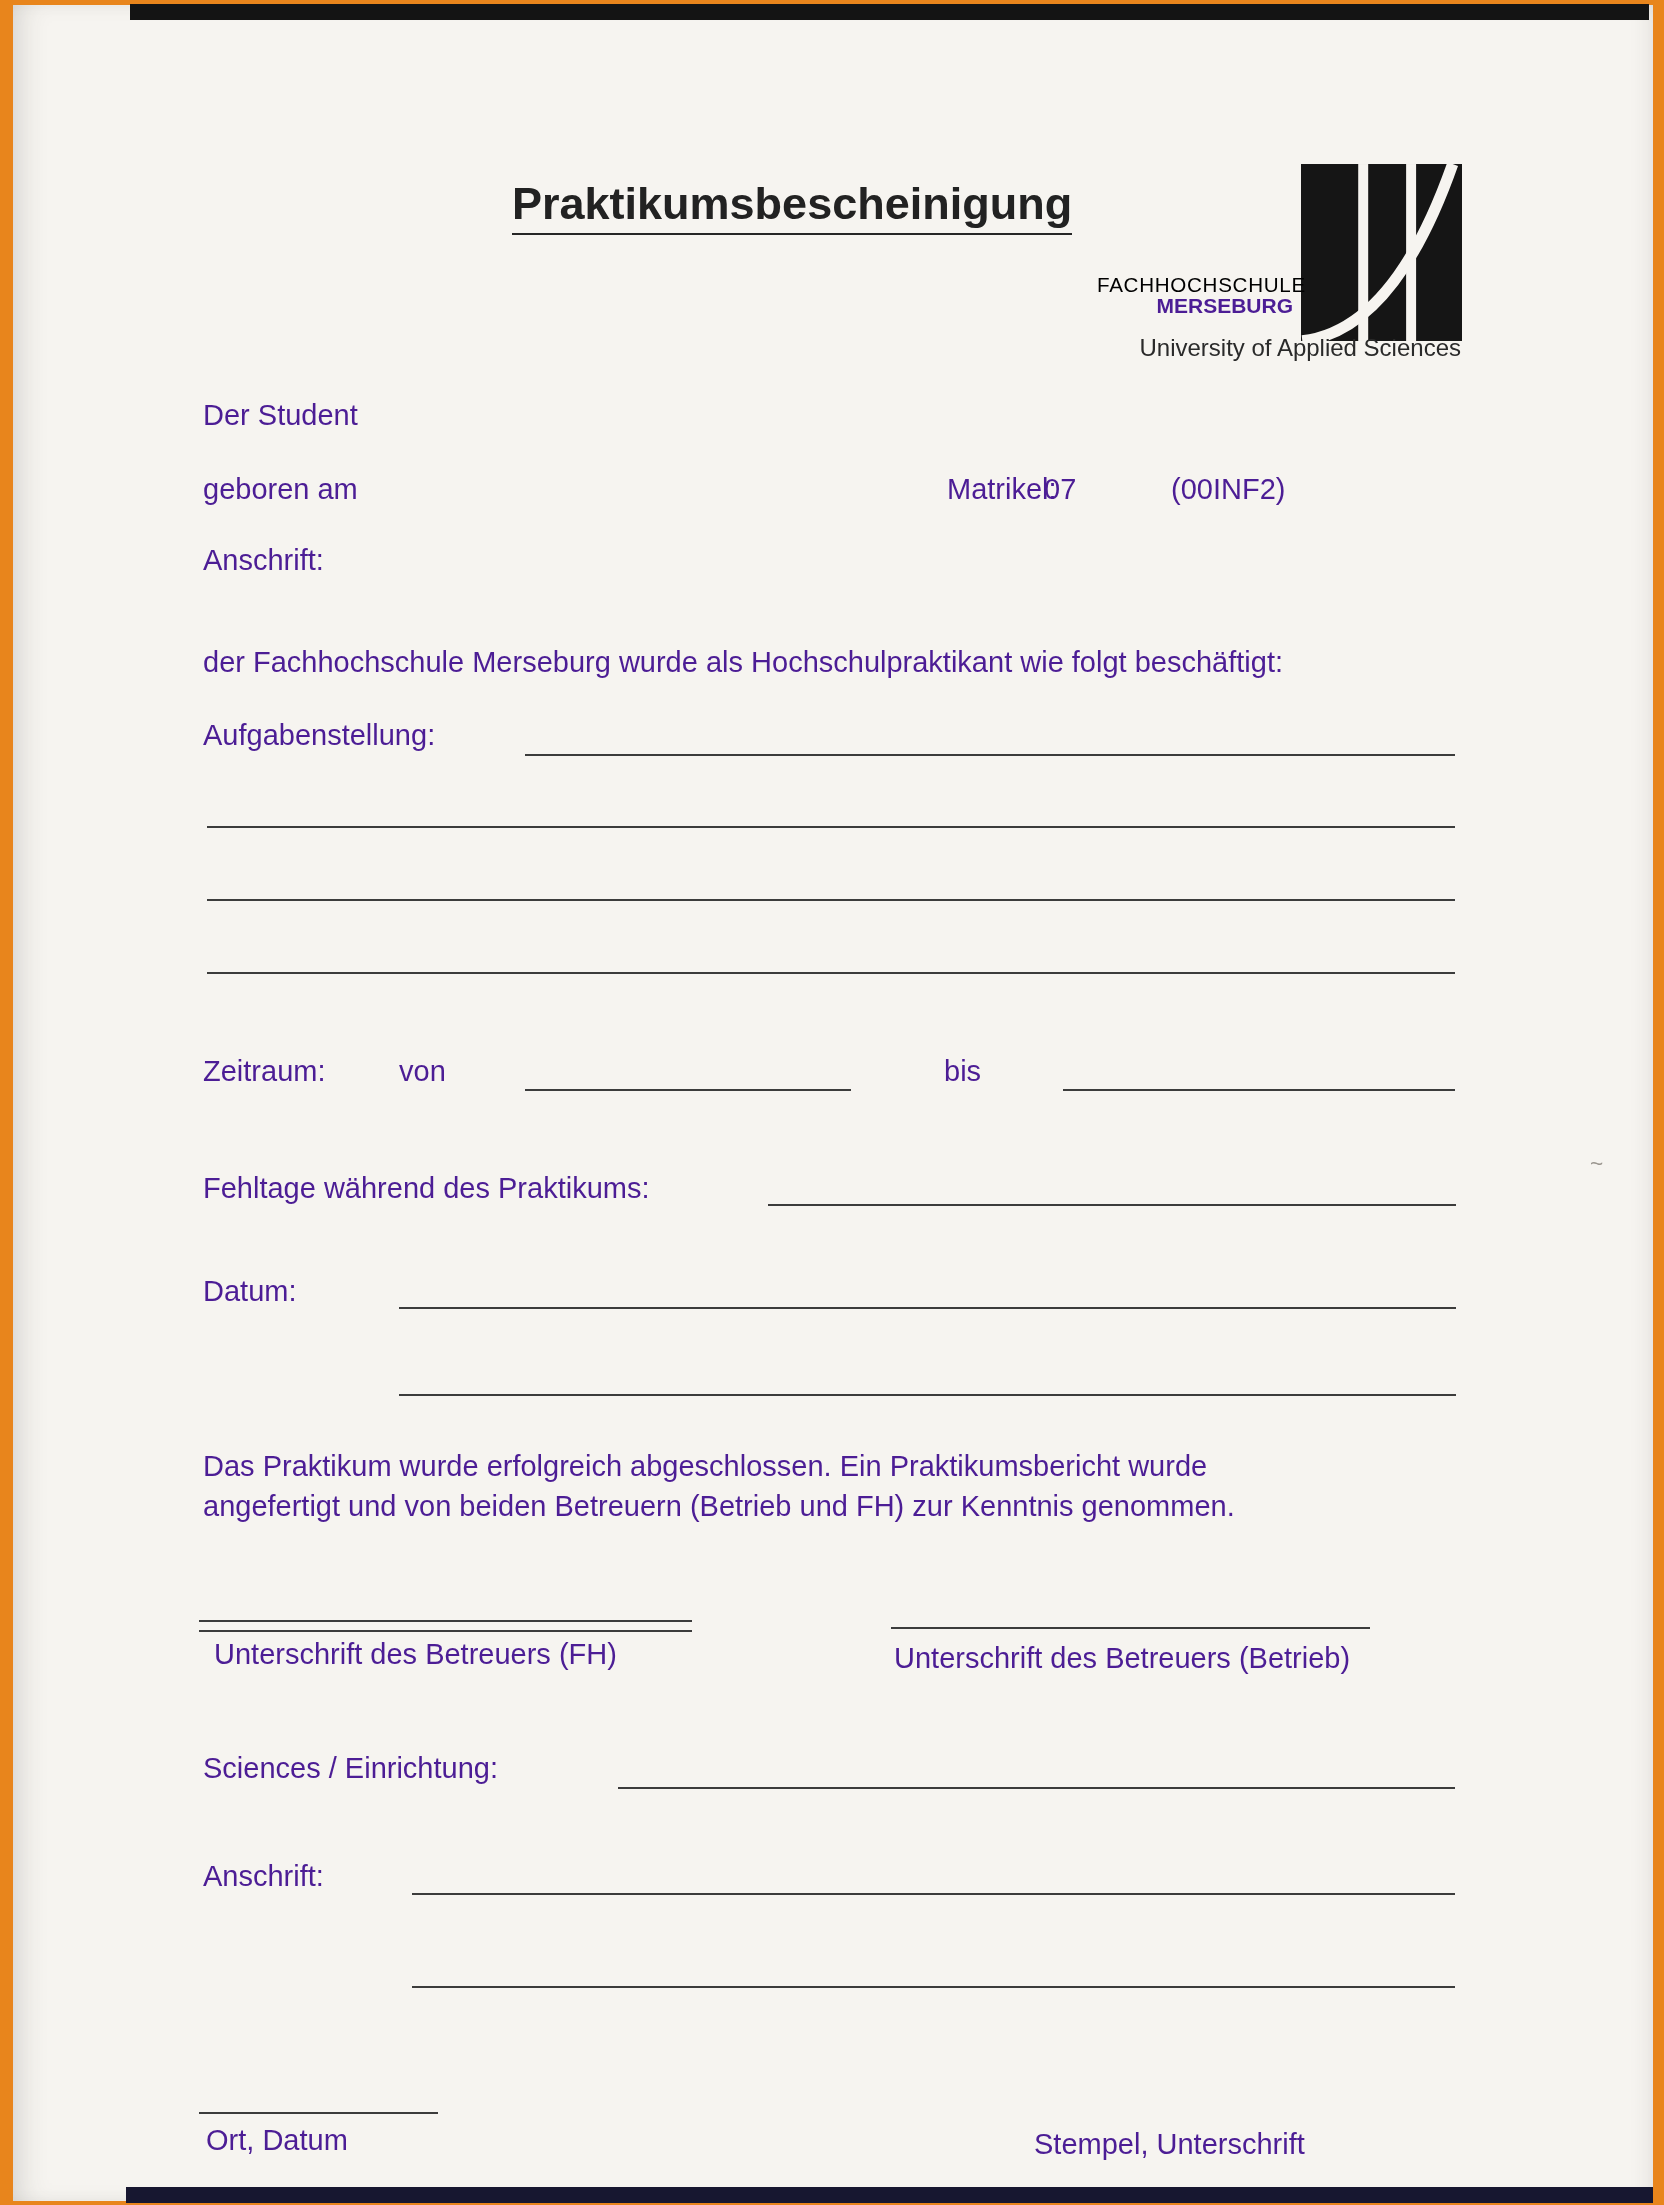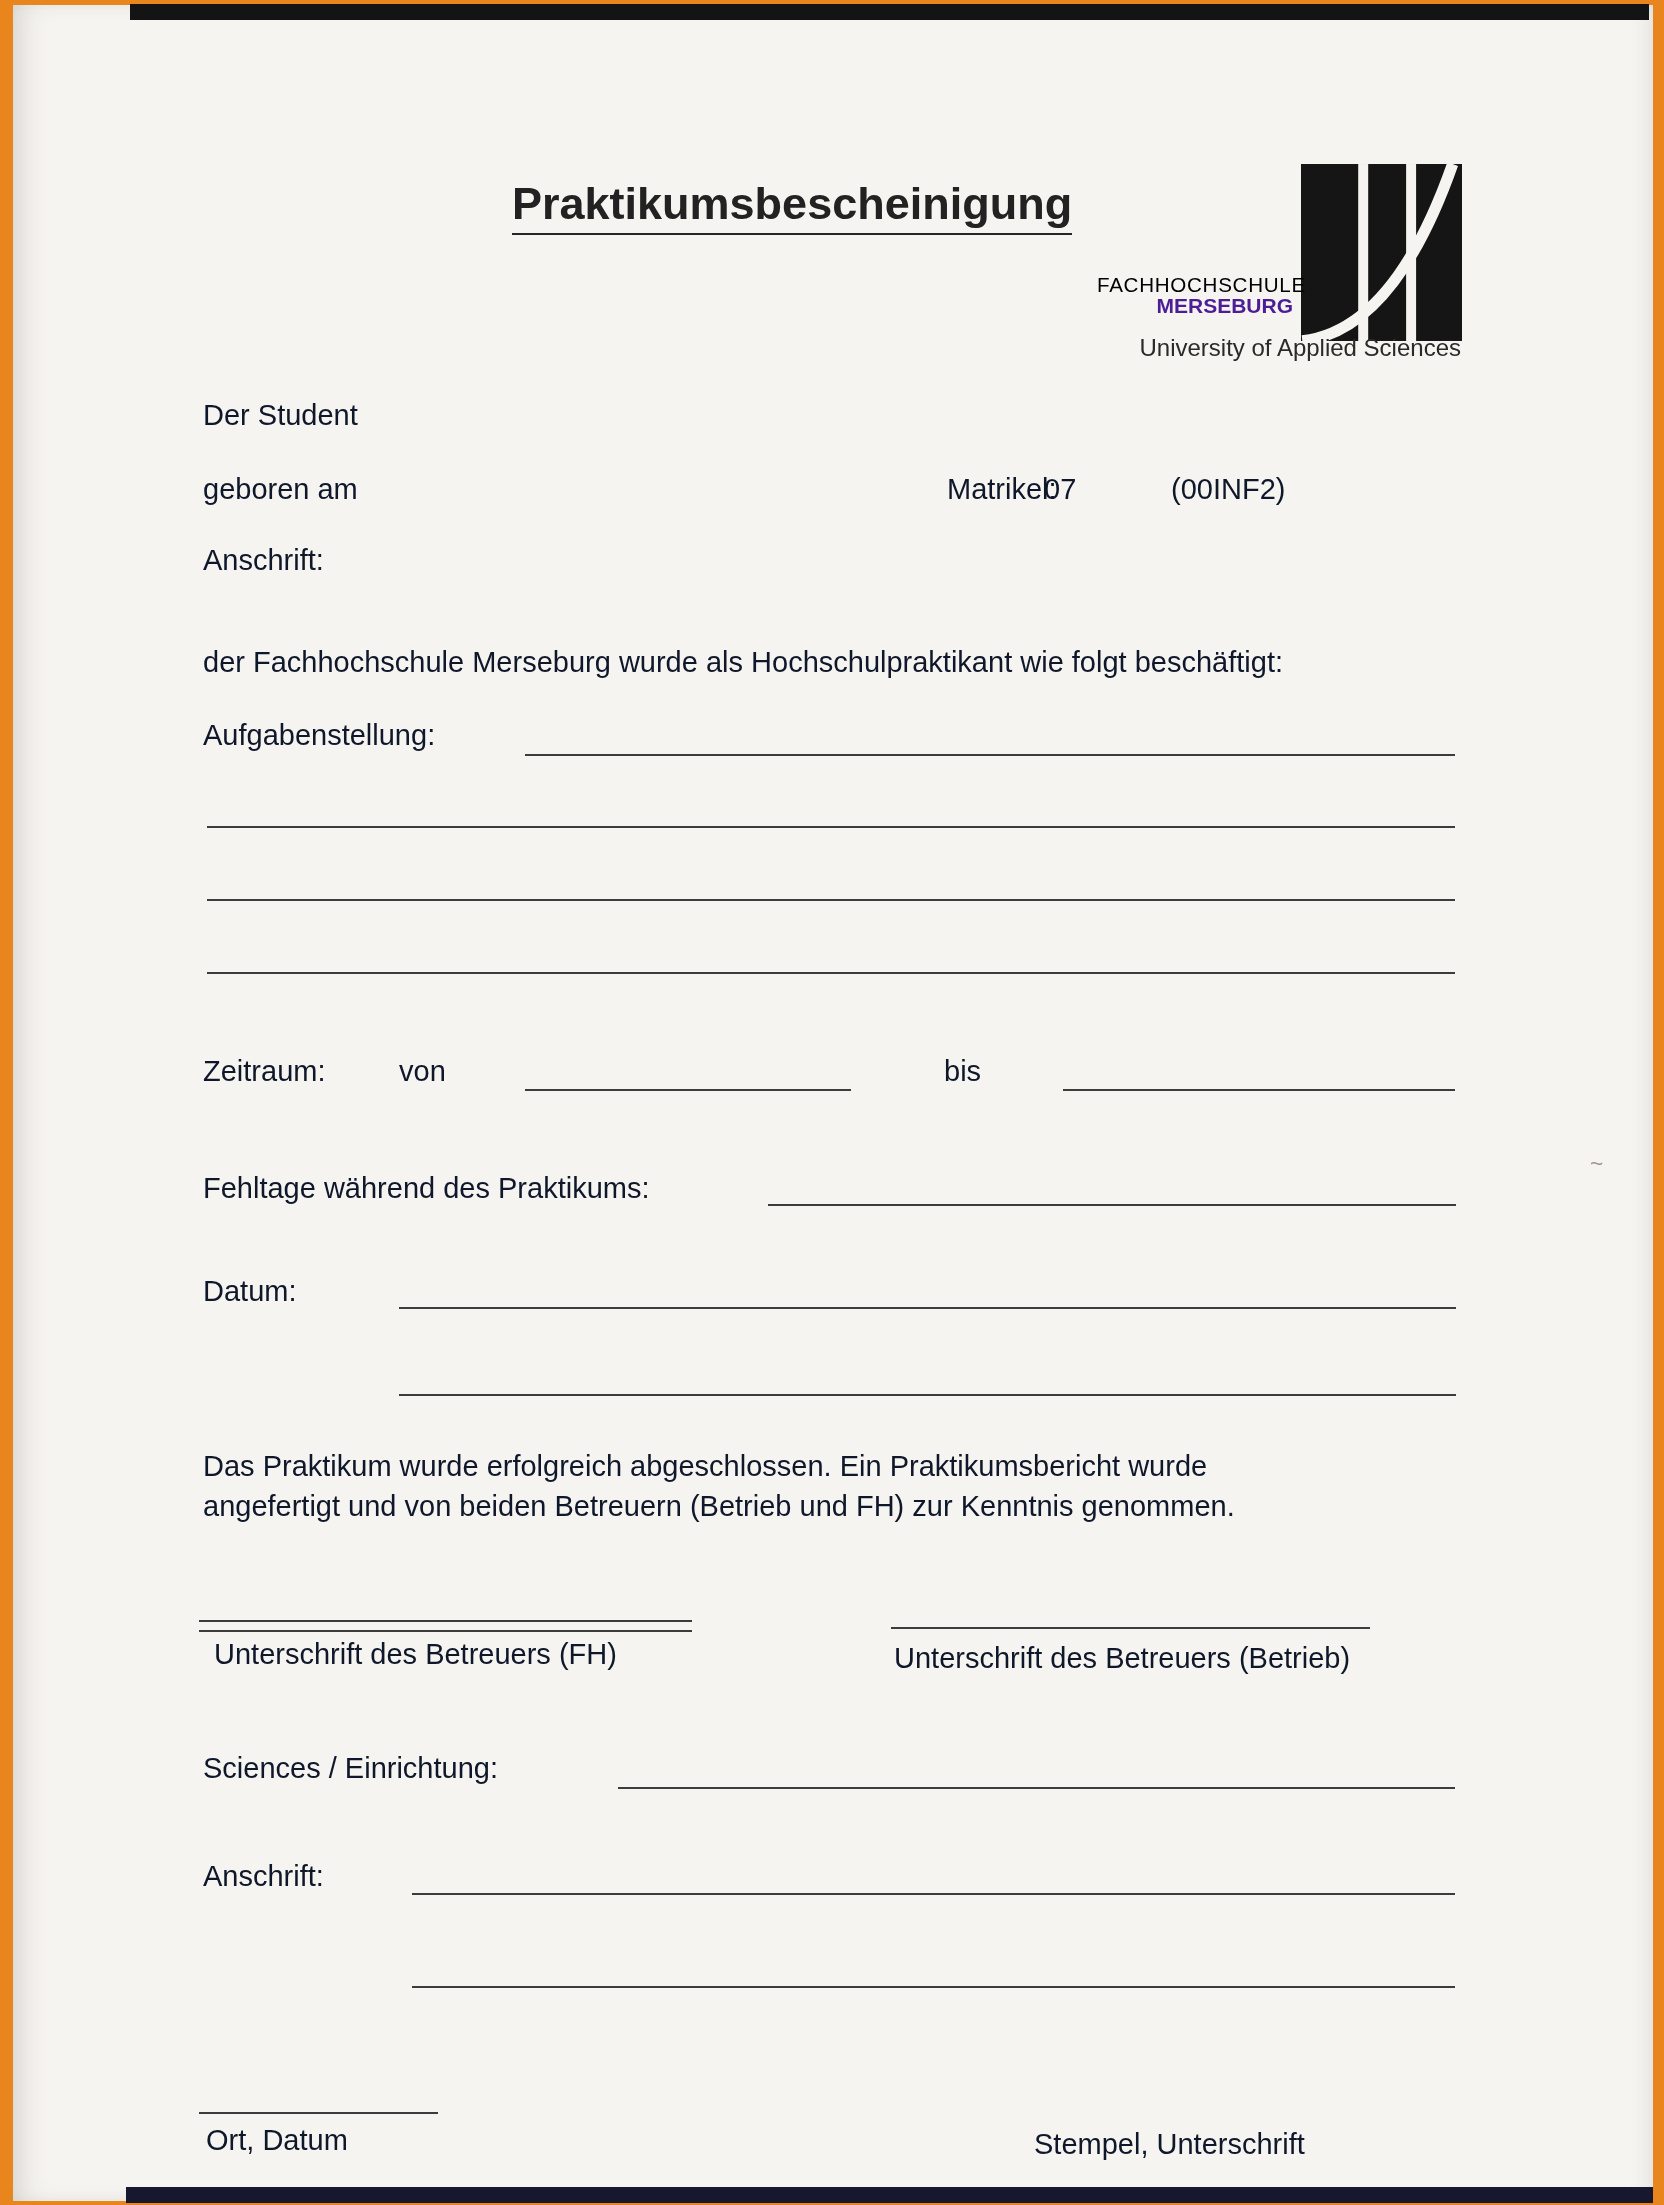--- a/index.html
+++ b/index.html
@@ -12,21 +12,21 @@
     overflow:hidden;
   }
   .page { position:absolute; inset:0; }
   .paper {
     position:absolute; left:13.3px; top:5.3px; right:12px; bottom:4px;
     background:#f6f4f0;
     box-shadow: inset 18.6px 0 33px -18.6px rgba(60,55,50,.25),
                 inset -12px 0 26.6px -16px rgba(60,55,50,.18);
   }
   .abs { position:absolute; }
-  .txt { position:absolute; font-size:29px; color:#0f172a; white-space:nowrap; }
+  .txt { position:absolute; font-size:29px; color:#4c1d95; white-space:nowrap; }
   .rule { position:absolute; height:2px; background:#3c3c3c; }
   .title {
     position:absolute; font-size:45px; font-weight:700; color:#222;
     border-bottom:2.7px solid #262626; padding-bottom:2.7px; white-space:nowrap;
   }
   .bar-top   { position:absolute; left:130px; top:4px;    width:1519px; height:16px; background:#141414; }
   .bar-bottom{ position:absolute; left:126px; top:2187px; width:1527px; height:16px; background:#171730; }
   .logo-l1 { position:absolute; font-size:20.6px; letter-spacing:0.7px; color:#000000; text-align:right; }
   .logo-l2 { position:absolute; font-size:21px; font-weight:700; color:#4c1d95; text-align:right; }
   .logo-l3 { position:absolute; font-size:24px; color:#2a2a2a; text-align:right; }

